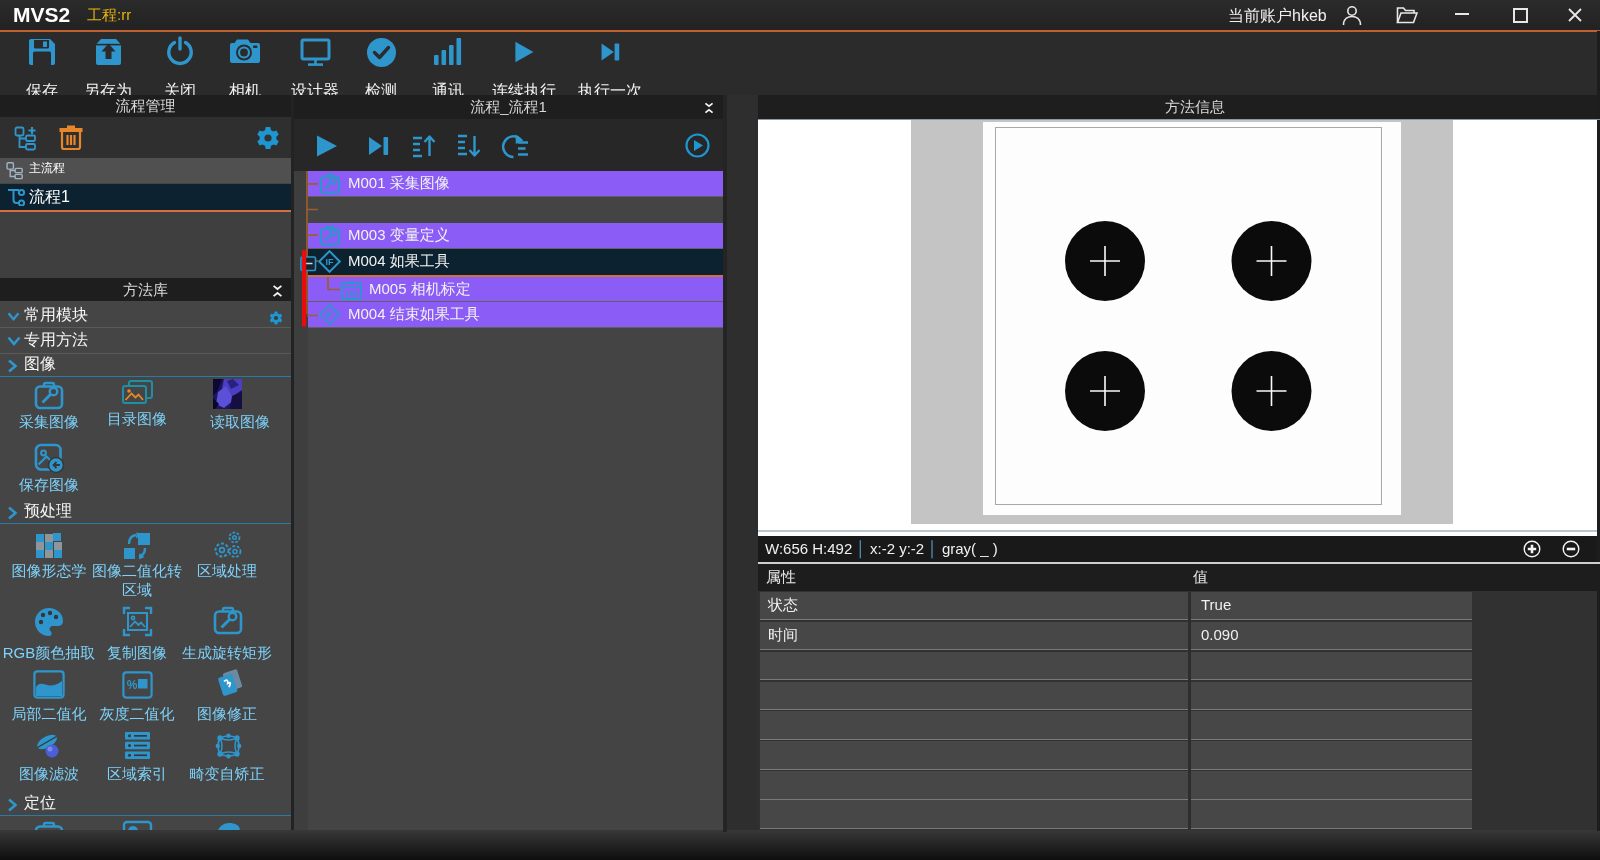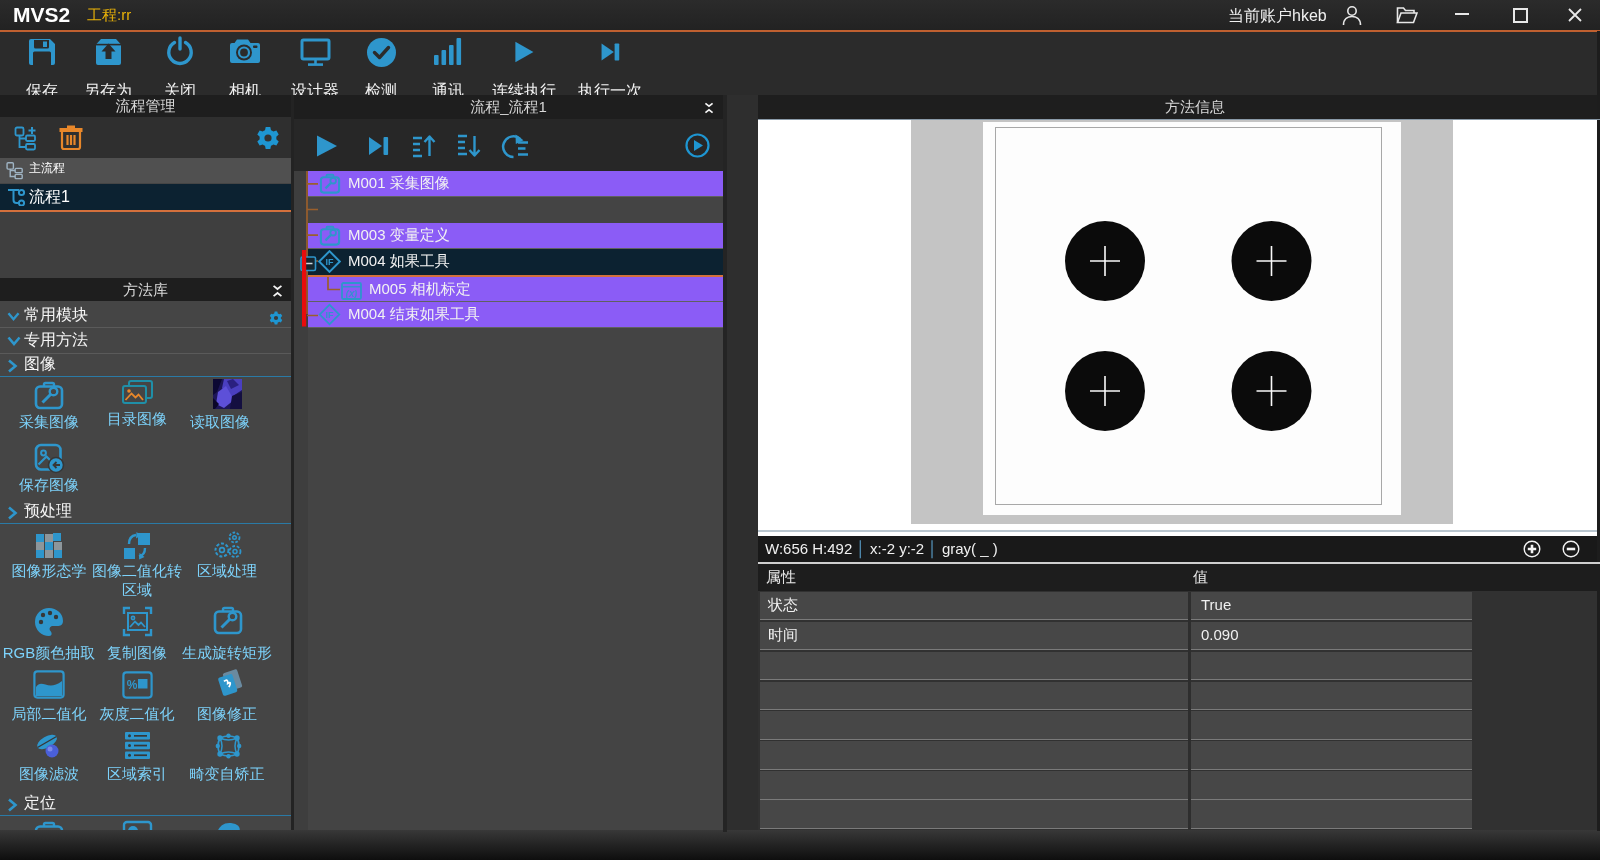--- a/index.html
+++ b/index.html
@@ -233,21 +233,21 @@
     <div class="gridlbl" style="left:137px;top:315px;transform:translateX(-50%)">目录图像</div>
     <svg class="gicon" style="left:213px;top:284px" width="29" height="30" viewBox="0 0 29 30">
         <rect width="29" height="30" fill="#1d1658"></rect>
         <polygon points="0,0 9,0 4,13 0,16" fill="#0c0833"></polygon>
         <polygon points="11,0 29,0 29,11 17,19 9,9" fill="#4a3fc0"></polygon>
         <polygon points="5,13 13,7 21,21 11,29 3,25" fill="#5d50d8"></polygon>
         <polygon points="19,17 29,13 29,30 17,30" fill="#140f40"></polygon>
         <polygon points="0,19 6,25 2,30 0,30" fill="#0a0628"></polygon>
         <polygon points="14,2 20,0 26,6 18,10" fill="#2a2080"></polygon>
       </svg>
-    <div class="gridlbl" style="left:220px;top:318px;transform:translateX(-50%)">读取图像</div>
+    <div class="gridlbl" style="left:240px;top:318px;transform:translateX(-50%)">读取图像</div>
     <svg class="gicon" style="left:34px;top:348px" width="31" height="31" viewBox="0 0 31 31" fill="none" stroke="#2e96cc">
         <rect x="2" y="2" width="24.5" height="24.5" rx="5" stroke-width="2.6"></rect>
         <circle cx="9.5" cy="10" r="2.4" stroke-width="2"></circle>
         <path d="M4.5 21.5 L12.5 13.5 L17.5 18.5" stroke-width="2.2"></path>
         <circle cx="22" cy="22" r="7.5" fill="#2e96cc" stroke="#373737" stroke-width="1.6"></circle>
         <path d="M26 22 L20 22 M22.5 19 L19.5 22 L22.5 25" stroke="#373737" stroke-width="1.8"></path>
       </svg>
     <div class="gridlbl" style="left:49px;top:381px;transform:translateX(-50%)">保存图像</div>
 
     <svg class="gicon" style="left:34px;top:436px" width="31" height="30" viewBox="0 0 31 30">

